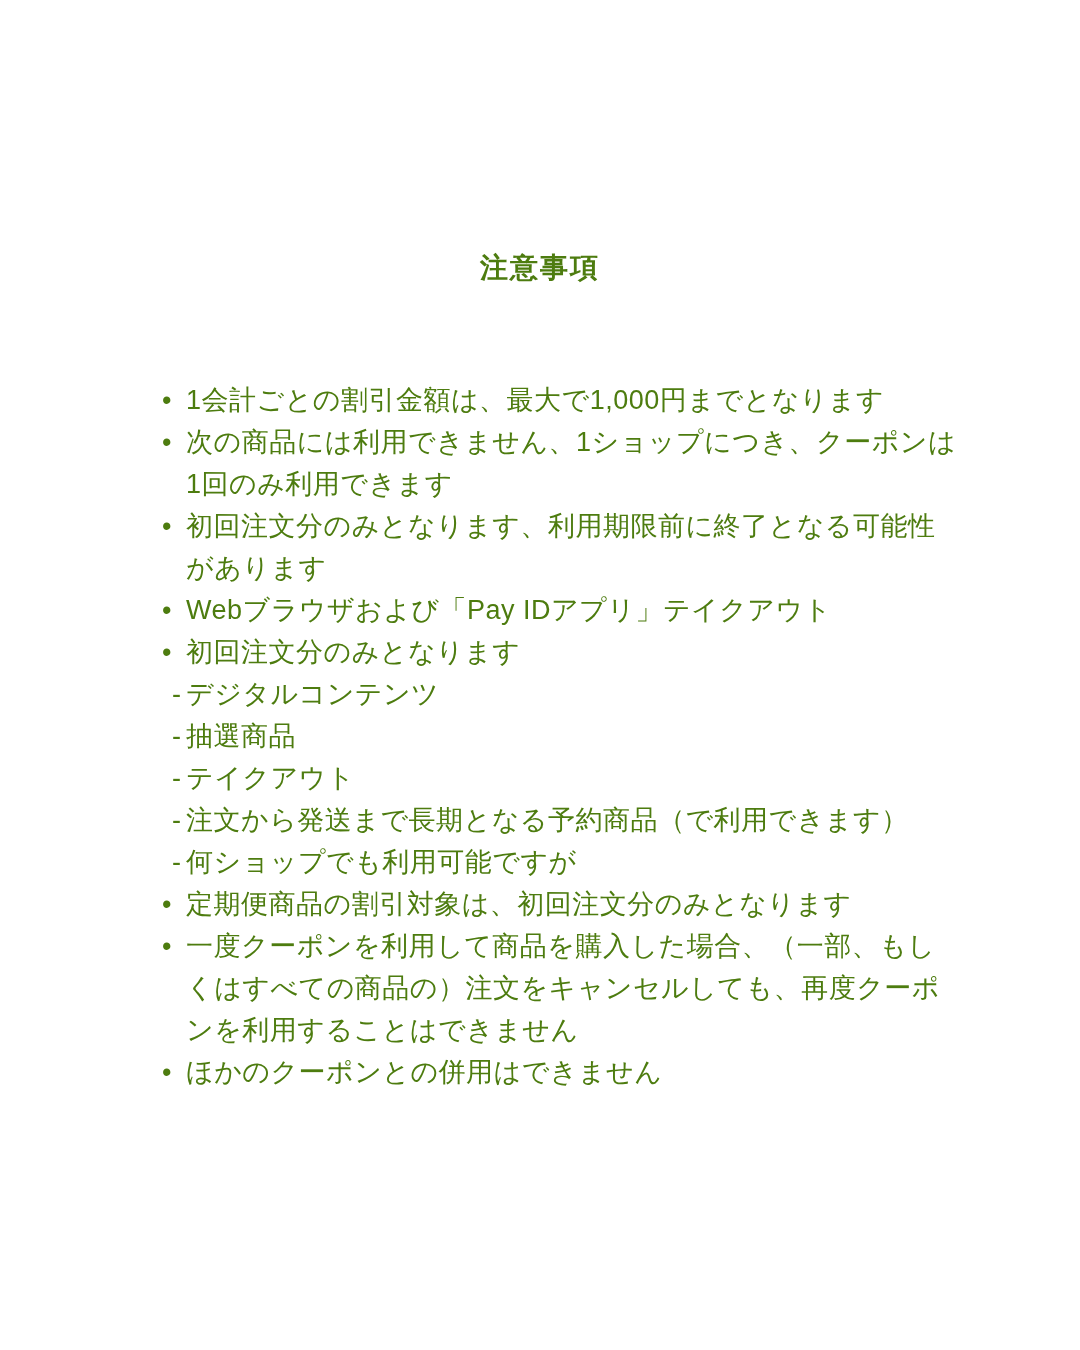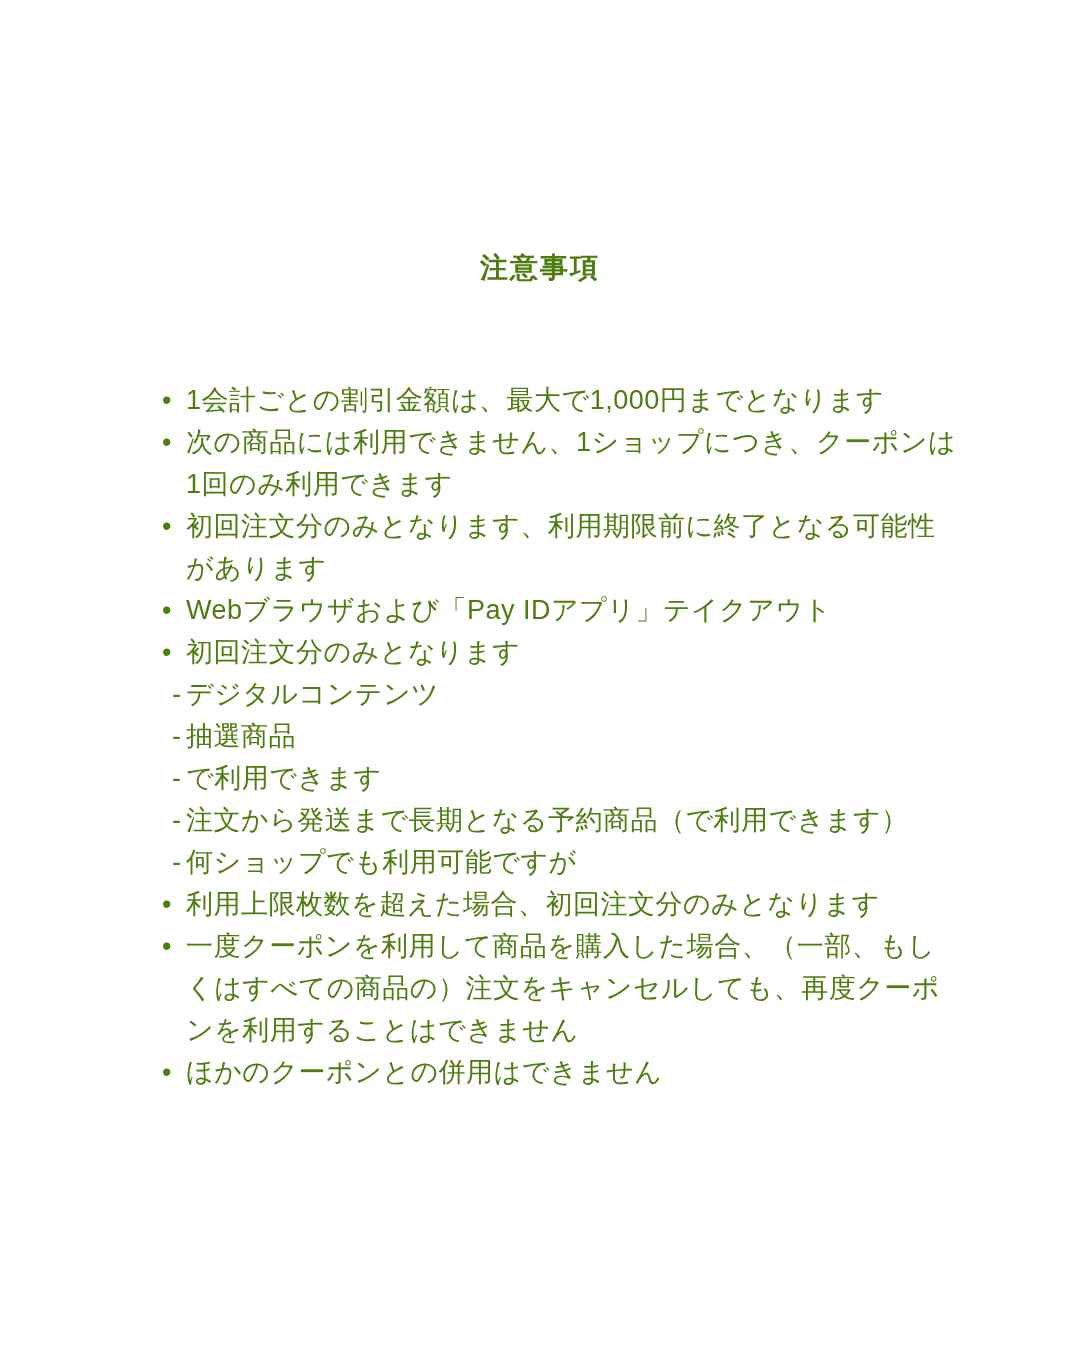--- a/index.html
+++ b/index.html
@@ -88,33 +88,33 @@
     <li class="dash">
       <span class="marker">-</span>
       <span class="text">デジタルコンテンツ</span>
     </li>
     <li class="dash">
       <span class="marker">-</span>
       <span class="text">抽選商品</span>
     </li>
     <li class="dash">
       <span class="marker">-</span>
-      <span class="text">で利用できます</span>
+      <span class="text">テイクアウト</span>
     </li>
     <li class="dash">
       <span class="marker">-</span>
       <span class="text">注文から発送まで長期となる予約商品（で利用できます）</span>
     </li>
     <li class="dash">
       <span class="marker">-</span>
       <span class="text">何ショップでも利用可能ですが</span>
     </li>
     <li class="bullet">
       <span class="marker">•</span>
-      <span class="text">利用上限枚数を超えた場合、初回注文分のみとなります</span>
+      <span class="text">定期便商品の割引対象は、初回注文分のみとなります</span>
     </li>
     <li class="bullet">
       <span class="marker">•</span>
       <span class="text">一度クーポンを利用して商品を購入した場合、（一部、もしくはすべての商品の）注文をキャンセルしても、再度クーポンを利用することはできません</span>
     </li>
     <li class="bullet">
       <span class="marker">•</span>
       <span class="text">ほかのクーポンとの併用はできません</span>
     </li>
   </ul>

